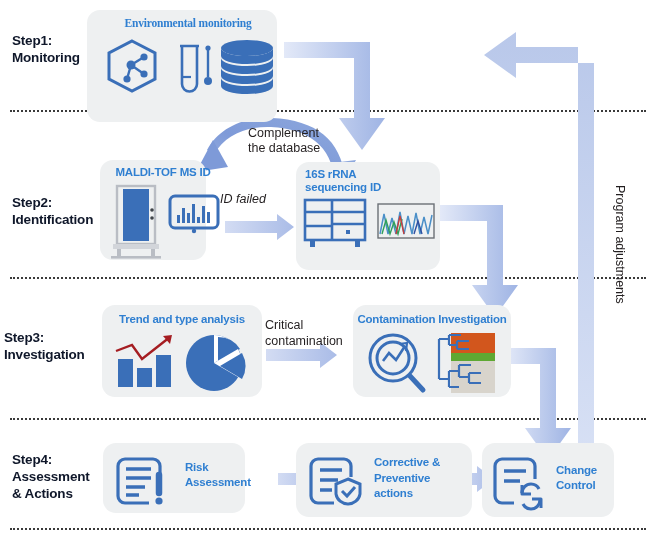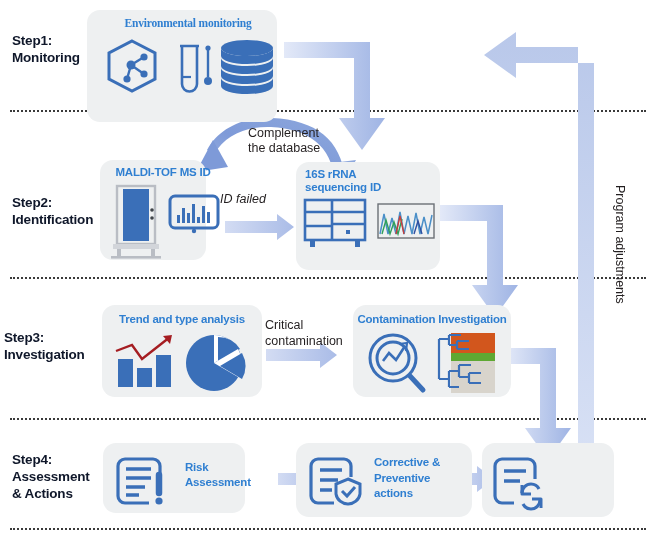--- a/index.html
+++ b/index.html
@@ -299,17 +299,21 @@
     <svg width="60" height="56" style="left:10px;top:10px;" viewBox="0 0 60 56">
       <g fill="none" stroke="#3a6fb8" stroke-width="3.2">
         <path d="M10,6 L36,6 a7,7 0 0 1 7,7 L43,26 M10,6 a7,7 0 0 0 -7,7 L3,43 a7,7 0 0 0 7,7 L22,50"></path>
         <path d="M12,18 L34,18 M12,28 L28,28" stroke-width="3.4"></path>
         <path d="M30,40 a9,9 0 0 1 9,-9 a9,9 0 0 1 8,5" stroke-width="3.2"></path>
         <path d="M48,47 a9,9 0 0 1 -9,9 a9,9 0 0 1 -8,-5" stroke-width="3.2"></path>
         <path d="M30,32 L30,41 L39,41" stroke-width="3" stroke-linejoin="round"></path>
         <path d="M49,55 L49,46 L40,46" stroke-width="3" stroke-linejoin="round"></path>
       </g>
     </svg>
+    <div class="cardtitle" style="left:74px;top:20px;width:56px;line-height:1.3;">
+      <div>Change</div>
+      <div>Control</div>
+    </div>
   </div>
 
   <div class="vtext" style="left:627px;top:185px;">Program adjustments</div>
 
 </div>
 
 </body></html>

